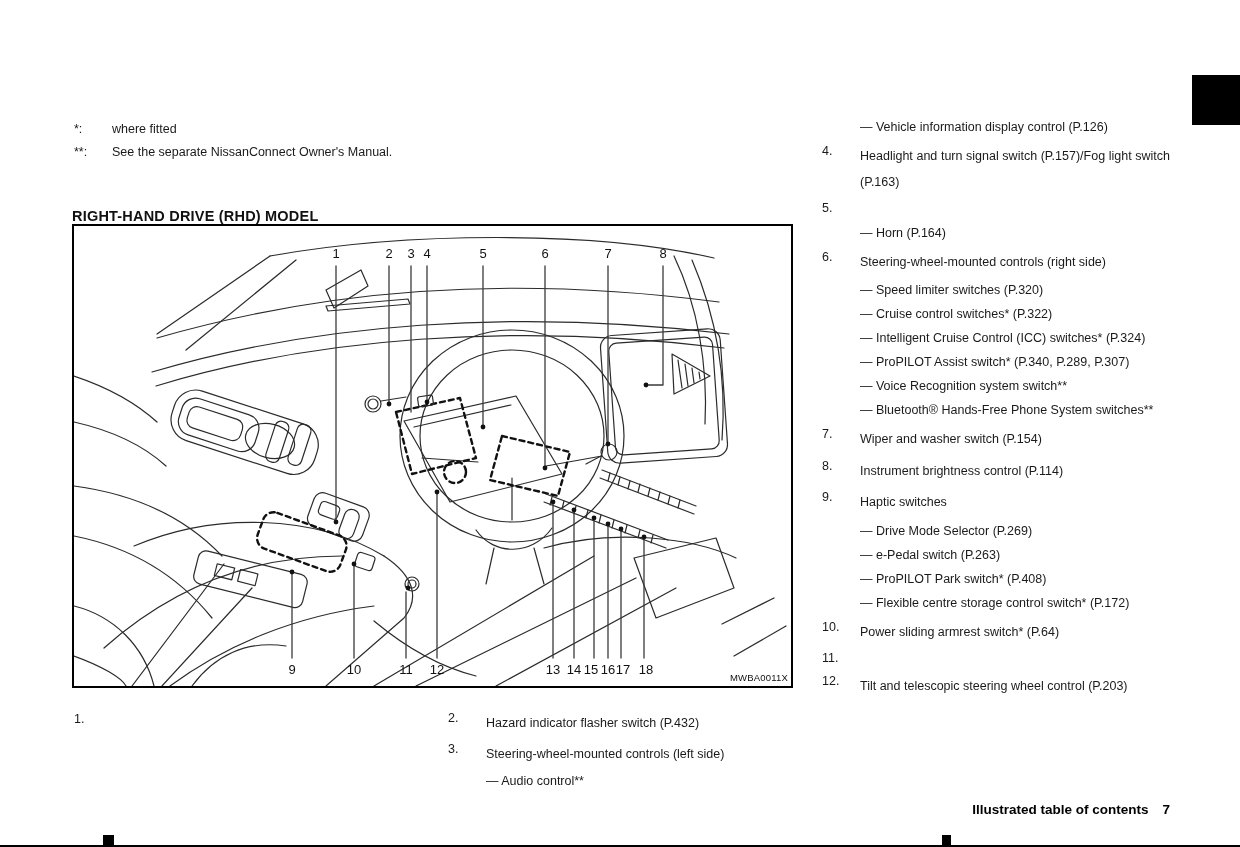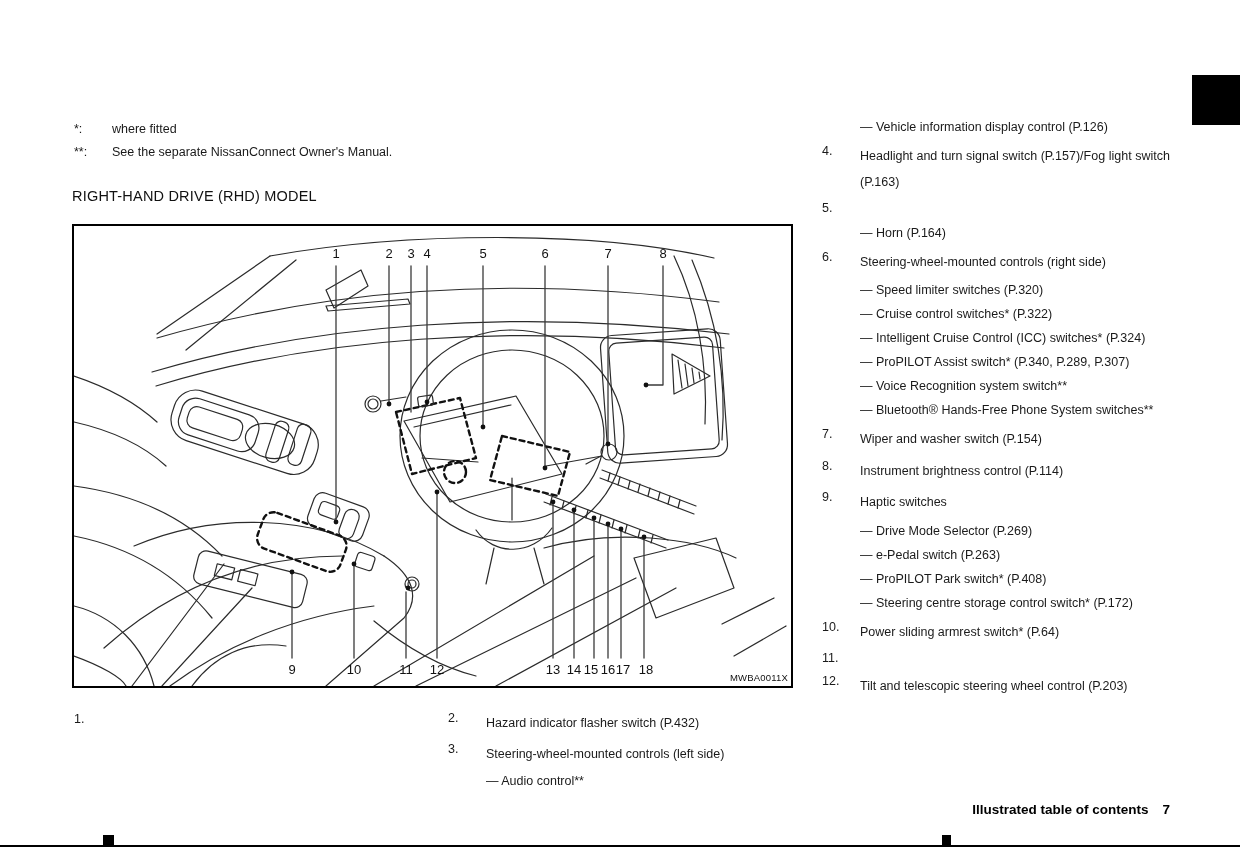--- a/index.html
+++ b/index.html
@@ -12,21 +12,21 @@
   .bottom-bar{position:absolute;left:0;bottom:0;width:1240px;height:2px;background:#000;}
   .reg-square{position:absolute;background:#000;}
   .reg-square.left{left:103px;top:835px;width:11px;height:12px;}
   .reg-square.right{left:942px;top:835px;width:9px;height:12px;}
 
   .footnotes{position:absolute;left:74px;top:121px;width:346px;font-size:12.5px;line-height:16px;}
   .footnote{display:flex;margin-bottom:7px;}
   .footnote .sym{width:38px;flex:0 0 38px;}
   .footnote .txt{flex:1;text-align:justify;text-align-last:left;}
 
-  .section-heading{position:absolute;left:72px;top:188px;font-size:14.5px;font-weight:400;letter-spacing:.2px;color:#111;}
+  .section-heading{position:absolute;left:72px;top:208px;font-size:14.5px;font-weight:700;letter-spacing:.2px;color:#111;}
 
   .figure{position:absolute;left:72px;top:224px;width:717px;height:460px;border:2px solid #000;background:#fff;}
   .figure svg{position:absolute;left:0;top:0;}
   .figure-code{position:absolute;right:3px;bottom:3px;font-size:9.5px;letter-spacing:.2px;color:#111;}
 
   .col{position:absolute;font-size:12.5px;}
   .item{display:flex;margin:5px 0;}
   .item .num{flex:0 0 38px;line-height:17px;}
   .item .txt{flex:1;line-height:26px;text-align:justify;text-align-last:left;}
   .sub{margin:5px 0 4px 38px;line-height:17px;text-align:justify;text-align-last:left;}
@@ -318,21 +318,21 @@
       <span class="num">8.</span>
       <span class="txt">Instrument brightness control (P.114)</span>
     </div>
     <div class="item">
       <span class="num">9.</span>
       <span class="txt">Haptic switches</span>
     </div>
     <div class="sub">— Drive Mode Selector (P.269)</div>
     <div class="sub">— e-Pedal switch (P.263)</div>
     <div class="sub">— ProPILOT Park switch* (P.408)</div>
-    <div class="sub">— Steering centre storage control switch* (P.172)</div>
+    <div class="sub">— Flexible centre storage control switch* (P.172)</div>
     <div class="item">
       <span class="num">10.</span>
       <span class="txt">Power sliding armrest switch* (P.64)</span>
     </div>
     <div class="item">
       <span class="num">11.</span>
     </div>
     <div class="item">
       <span class="num">12.</span>
       <span class="txt">Tilt and telescopic steering wheel control (P.203)</span>

